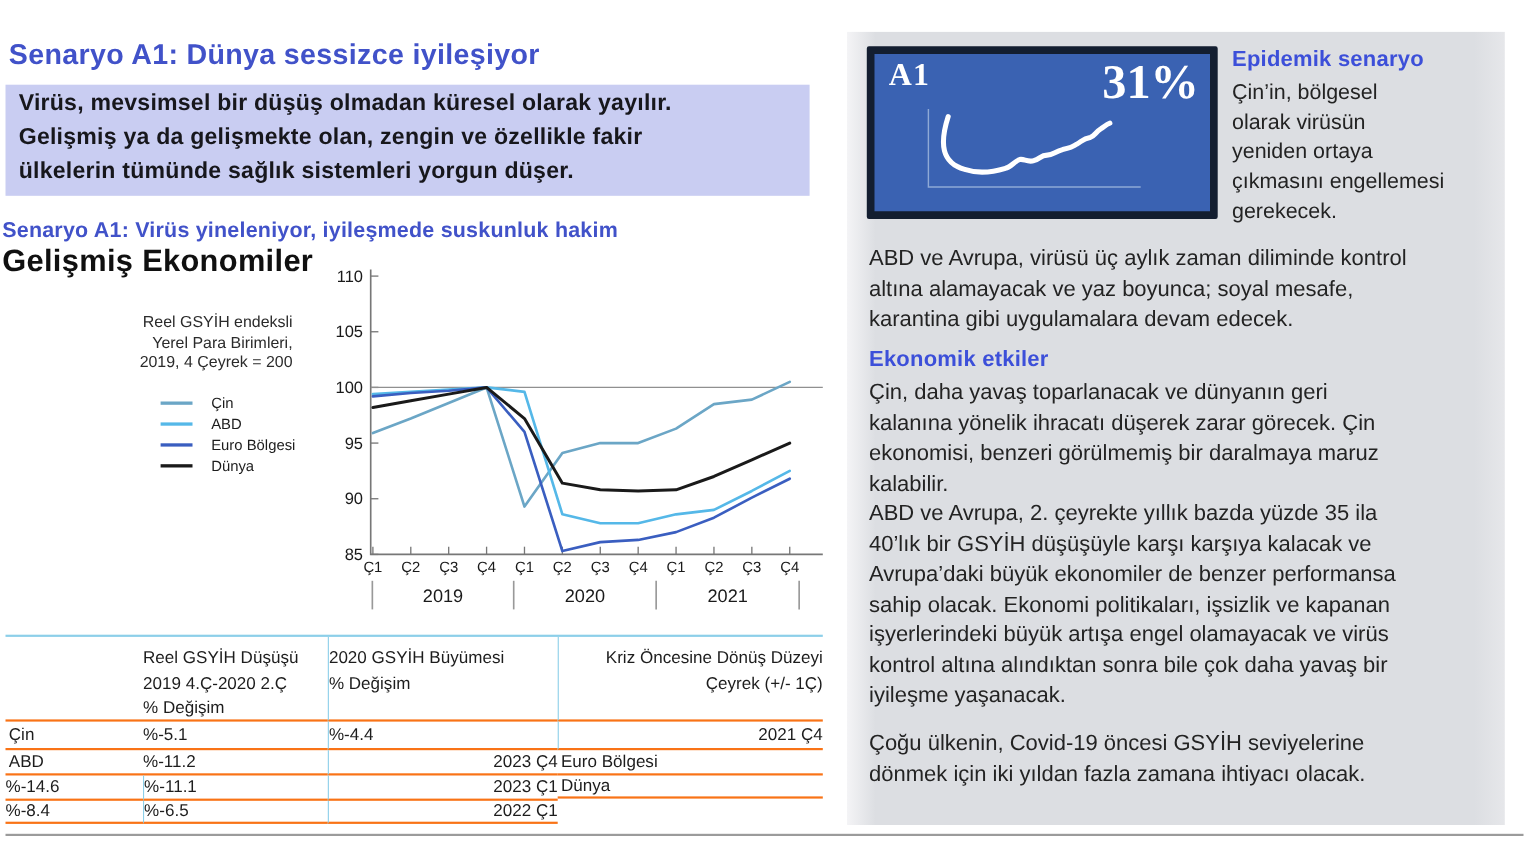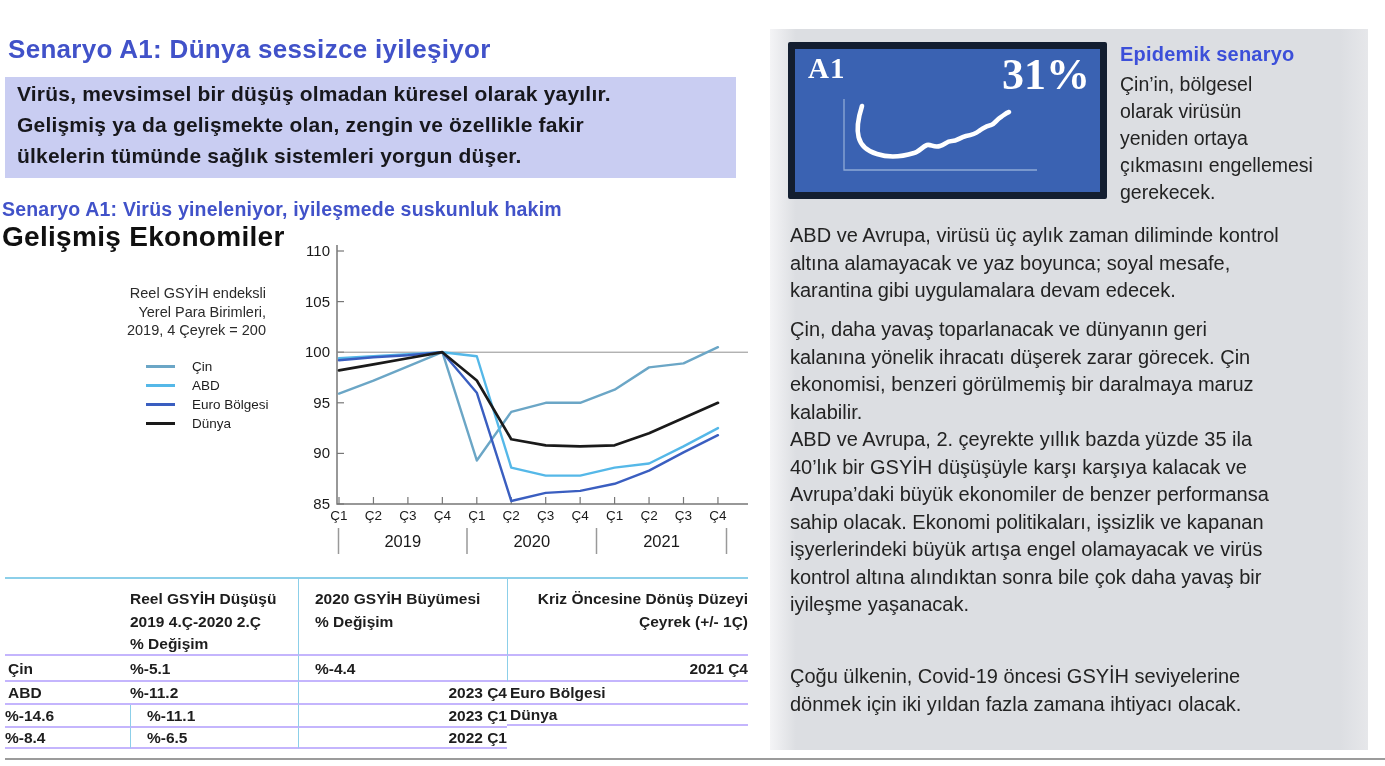--- a/index.html
+++ b/index.html
@@ -28,28 +28,28 @@
   #chart-svg{left:0;top:0;pointer-events:none;}
   #chart-svg text{font-family:"Liberation Sans",sans-serif;}
   .ytick{font-size:15px;fill:#1a1a1a;}
   .xtick{font-size:13.5px;fill:#1a1a1a;}
   .year{font-size:16.5px;fill:#1a1a1a;}
 
   
   .gdp-table{left:5px;top:577px;width:743px;display:grid;
              grid-template-columns:125px 168px 209px 241px;
              border-top:2px solid #8ccfe9;font-size:15.5px;color:#1d1d1d;}
-  .gdp-table .cell{box-sizing:border-box;border-bottom:2px solid #c4b5fd;display:block;font-weight:bold;}
+  .gdp-table .cell{box-sizing:border-box;border-bottom:2px solid #f97316;display:block;}
   .gdp-table .hcell{height:77px;padding-top:9px;line-height:22.5px;}
   .gdp-table .r0{height:26px;padding-top:4px;}
   .gdp-table .r1{height:23px;padding-top:2px;}
   .gdp-table .r2{height:23px;padding-top:2px;}
   .gdp-table .r3{height:21px;padding-top:1px;}
   .gdp-table .c0{padding-left:3px;}
-  .gdp-table .c2{border-left:1.5px solid #8ccfe9;padding-left:16px;}
+  .gdp-table .c2{border-left:1.5px solid #8ccfe9;}
   .gdp-table .c3{border-left:1.5px solid #8ccfe9;padding-left:12px;text-align:right;}
   .bottom-rule{left:5px;top:758px;width:1380px;height:1.5px;background:#9b9b9b;}
 
   
   .panel{left:770px;top:29px;width:598px;height:721px;
          background:linear-gradient(to right,#f4f4f6 0px,#dcdee2 26px,#dcdee2 570px,#e6e7ea 598px);}
   .card{left:18px;top:13px;width:319px;height:157px;box-sizing:border-box;
         border:7px solid #131e30;background:#3a62b2;border-radius:2px;}
   .card-label{left:13px;top:3px;font-family:"Liberation Serif",serif;font-weight:700;
               font-size:29px;color:#fff;letter-spacing:1px;text-align:center;}
@@ -200,20 +200,21 @@
 yeniden ortaya
 çıkmasını engellemesi
 gerekecek.</p>
   </div>
 
   <p class="abs body-text pre para1">ABD ve Avrupa, virüsü üç aylık zaman diliminde kontrol
 altına alamayacak ve yaz boyunca; soyal mesafe,
 karantina gibi uygulamalara devam edecek.</p>
 
   <div class="abs econ">
+    <p class="blue-heading">Ekonomik etkiler</p>
     <p class="body-text pre">Çin, daha yavaş toparlanacak ve dünyanın geri
 kalanına yönelik ihracatı düşerek zarar görecek. Çin
 ekonomisi, benzeri görülmemiş bir daralmaya maruz
 kalabilir.
 ABD ve Avrupa, 2. çeyrekte yıllık bazda yüzde 35 ila
 40’lık bir GSYİH düşüşüyle karşı karşıya kalacak ve
 Avrupa’daki büyük ekonomiler de benzer performansa
 sahip olacak. Ekonomi politikaları, işsizlik ve kapanan
 işyerlerindeki büyük artışa engel olamayacak ve virüs
 kontrol altına alındıktan sonra bile çok daha yavaş bir

